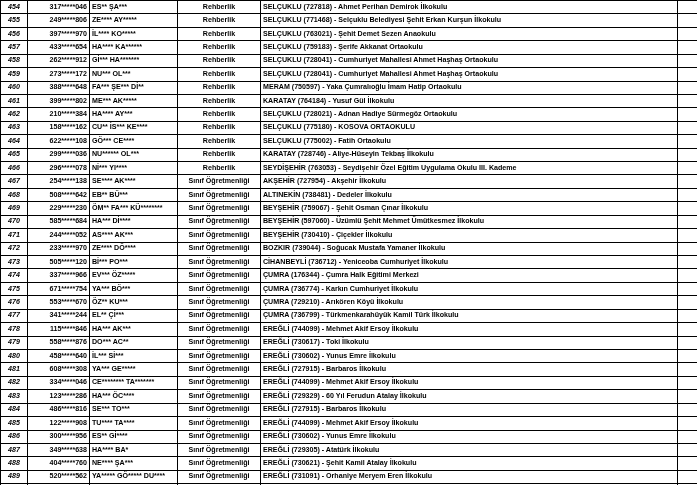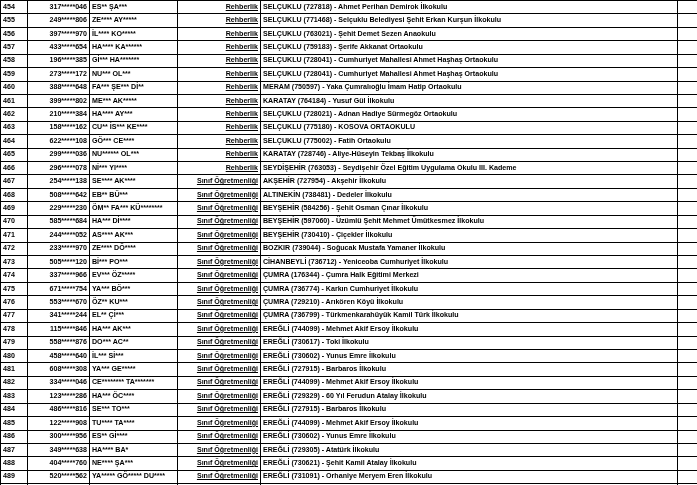--- a/index.html
+++ b/index.html
@@ -27,36 +27,36 @@
     height: 12.43px;
     padding: 0 2px;
     white-space: nowrap;
     overflow: hidden;
     color: #000;
     font-weight: bold;
     vertical-align: middle;
   }
   .c-index {
     width: 22px;
-    text-align: left;
+    text-align: center;
     padding-right: 2px;
     border-left: 1px solid #000;
+    font-style: italic;
   }
   .c-id {
     width: 57px;
     text-align: right;
   }
   .c-name {
     width: 83px;
     text-align: left;
   }
   .c-branch {
     width: 78px;
-    text-align: right;
-    text-decoration: underline;
+    text-align: center;
   }
   .c-school {
     width: 412px;
     text-align: left;
     margin-left: 24px;
   }
   .c-score {
     width: 39px;
     text-align: right;
     padding-right: 3px;
@@ -94,21 +94,21 @@
       <tr>
         <td class="c-index">457</td>
         <td class="c-id">433*****654</td>
         <td class="c-name">HA**** KA******</td>
         <td class="c-branch">Rehberlik</td>
         <td class="c-school">SELÇUKLU (759183) - Şerife Akkanat Ortaokulu</td>
         <td class="c-score">123</td>
       </tr>
       <tr>
         <td class="c-index">458</td>
-        <td class="c-id">196*****385</td>
+        <td class="c-id">262*****912</td>
         <td class="c-name">Gİ*** HA*******</td>
         <td class="c-branch">Rehberlik</td>
         <td class="c-school">SELÇUKLU (728041) - Cumhuriyet Mahallesi Ahmet Haşhaş Ortaokulu</td>
         <td class="c-score">121</td>
       </tr>
       <tr>
         <td class="c-index">459</td>
         <td class="c-id">273*****172</td>
         <td class="c-name">NU*** OL***</td>
         <td class="c-branch">Rehberlik</td>
@@ -185,21 +185,21 @@
         <td class="c-name">EB** BÜ***</td>
         <td class="c-branch">Sınıf Öğretmenliği</td>
         <td class="c-school">ALTINEKİN (738481) - Dedeler İlkokulu</td>
         <td class="c-score">207</td>
       </tr>
       <tr>
         <td class="c-index">469</td>
         <td class="c-id">229*****230</td>
         <td class="c-name">ÖM** FA*** KÜ********</td>
         <td class="c-branch">Sınıf Öğretmenliği</td>
-        <td class="c-school">BEYŞEHİR (584256) - Şehit Osman Çınar İlkokulu</td>
+        <td class="c-school">BEYŞEHİR (759067) - Şehit Osman Çınar İlkokulu</td>
         <td class="c-score">343</td>
       </tr>
       <tr>
         <td class="c-index">470</td>
         <td class="c-id">585*****684</td>
         <td class="c-name">HA*** Dİ****</td>
         <td class="c-branch">Sınıf Öğretmenliği</td>
         <td class="c-school">BEYŞEHİR (597060) - Üzümlü Şehit Mehmet Ümütkesmez İlkokulu</td>
         <td class="c-score">264</td>
       </tr>

